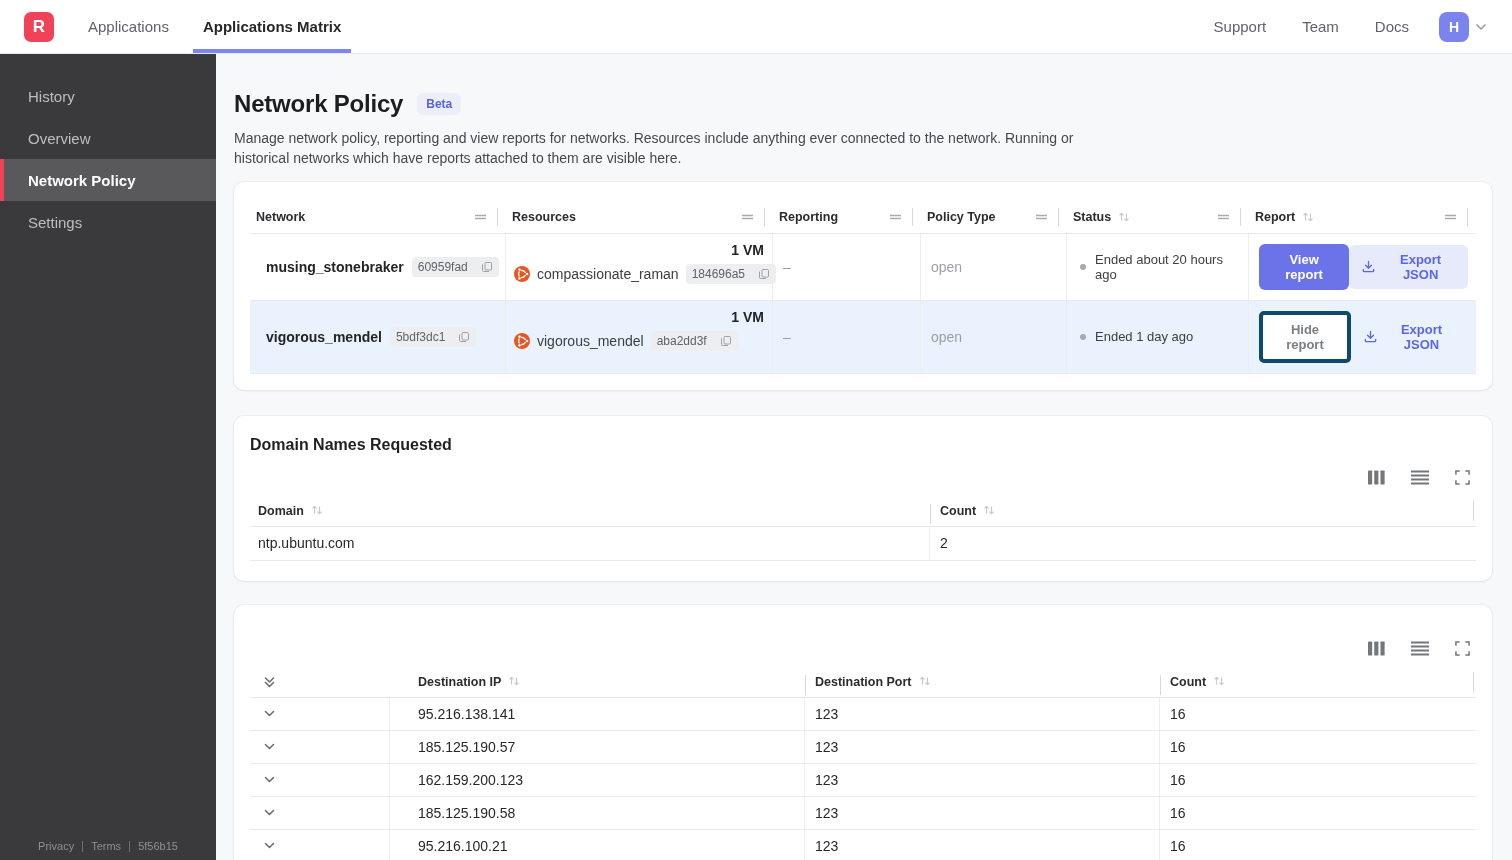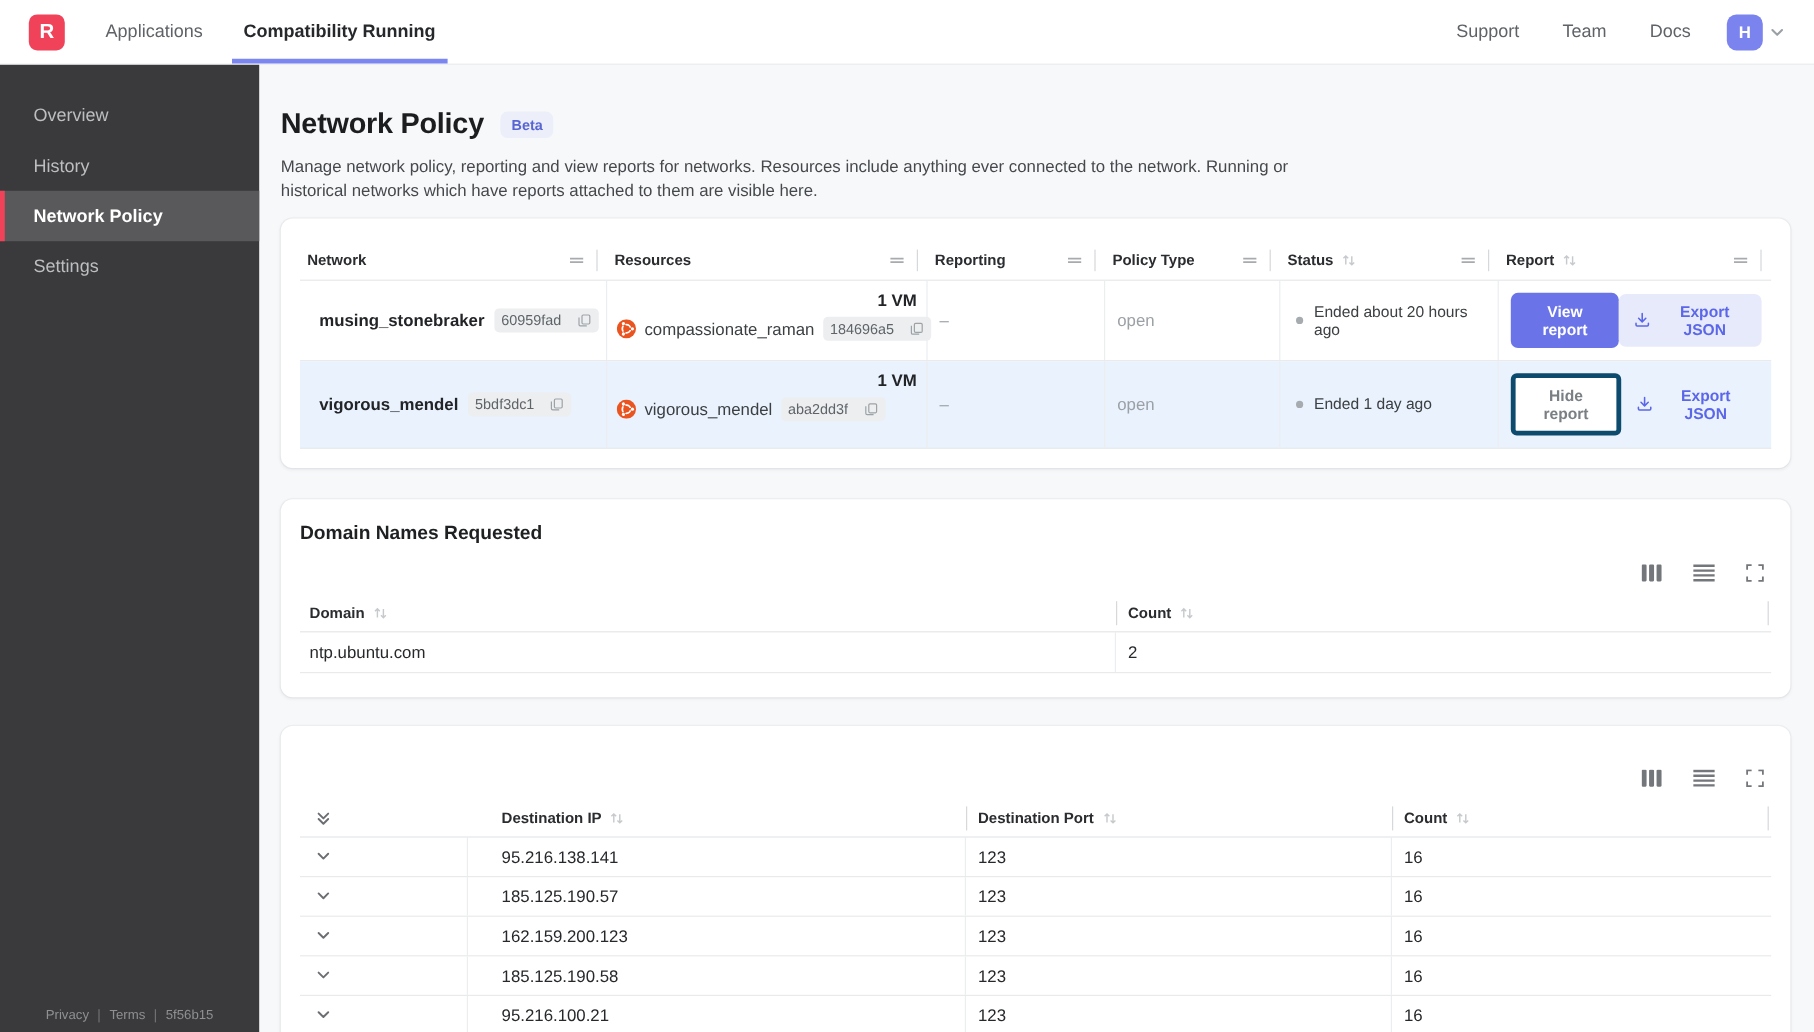--- a/index.html
+++ b/index.html
@@ -70,21 +70,21 @@
   .dot { width:6px; height:6px; border-radius:50%; background:#A6ABB0; flex-shrink:0; }
   .status-text { font-size:13px; color:#3C4043; }
   .btn-primary { background:#6A74E8; color:#fff; font-size:13px; font-weight:600; border:none; border-radius:6px; padding:8px 13px; cursor:pointer; font-family:inherit; }
   .btn-outline { background:#fff; color:#7A7F84; font-size:13px; font-weight:600; border:4px solid #0c4a6e; border-radius:5px; padding:7px 11px; cursor:pointer; font-family:inherit; }
   .btn-export { display:inline-flex; align-items:center; gap:9px; background:#E7EAFB; color:#5B67E8; font-size:13px; font-weight:600; border:none; border-radius:6px; padding:7px 12px; cursor:pointer; font-family:inherit; }
   .btn-export.ghost { background:transparent; }
 
   
   .thead { display:flex; align-items:center; border-bottom:1px solid #E4E6E9; position:relative; }
   .thead::after { content:""; width:1px; height:20px; background:#D6D8DB; position:absolute; right:2px; }
-  .thead .hc { display:flex; align-items:center; position:relative; }
+  .thead .hc { display:flex; position:relative; }
   .thead .hc.barred::before { content:""; width:1px; height:20px; background:#D6D8DB; position:absolute; left:0; }
   .trow { display:flex; align-items:center; border-bottom:1px solid #E8EAEC; font-size:14px; color:#26282B; }
   .trow .tc { border-right:1px solid #ECEDEF; display:flex; align-items:center; height:100%; }
   .trow .tc:last-child { border-right:none; }
 
   .dom-head { height:30px; } .dom-row { height:34px; }
   .dcol1 { width:680px; padding-left:8px; } .dcol2 { flex:1; padding-left:10px; }
 
   .dest-head { height:30px; } .dest-row { height:33px; }
   .xcol0 { width:140px; padding-left:13px; }
@@ -93,43 +93,43 @@
   .xcol3 { flex:1; padding-left:10px; }
   .chev-cell { cursor:pointer; }
 </style>
 </head>
 <body>
 
 <header class="navbar">
   <div class="logo">R</div>
   <nav class="tabs">
     <div class="tab">Applications</div>
-    <div class="tab active">Compatibility Running</div>
+    <div class="tab active">Applications Matrix</div>
   </nav>
   <div class="nav-right">
     <div class="nav-link">Support</div>
     <div class="nav-link">Team</div>
     <div class="nav-link">Docs</div>
     <div class="avatar-group">
       <div class="avatar">H</div>
       <span style="display:flex;">
         <svg width="14" height="14" viewBox="0 0 14 14" fill="none" stroke="#9AA0A6" stroke-width="1.7" stroke-linecap="round" stroke-linejoin="round">
             <path d="M3 5l4 4 4-4"></path>
           </svg>
       </span>
     </div>
   </div>
 </header>
 
 <div class="shell">
 
   <aside class="sidebar">
     <nav class="side-nav">
+      <div class="side-item">History</div>
       <div class="side-item">Overview</div>
-      <div class="side-item">History</div>
       <div class="side-item active">Network Policy</div>
       <div class="side-item">Settings</div>
     </nav>
     <div class="side-footer">
       <a>Privacy</a>
       <span class="fsep"></span>
       <a>Terms</a>
       <span class="fsep"></span>
       <span>5f56b15</span>
     </div>

